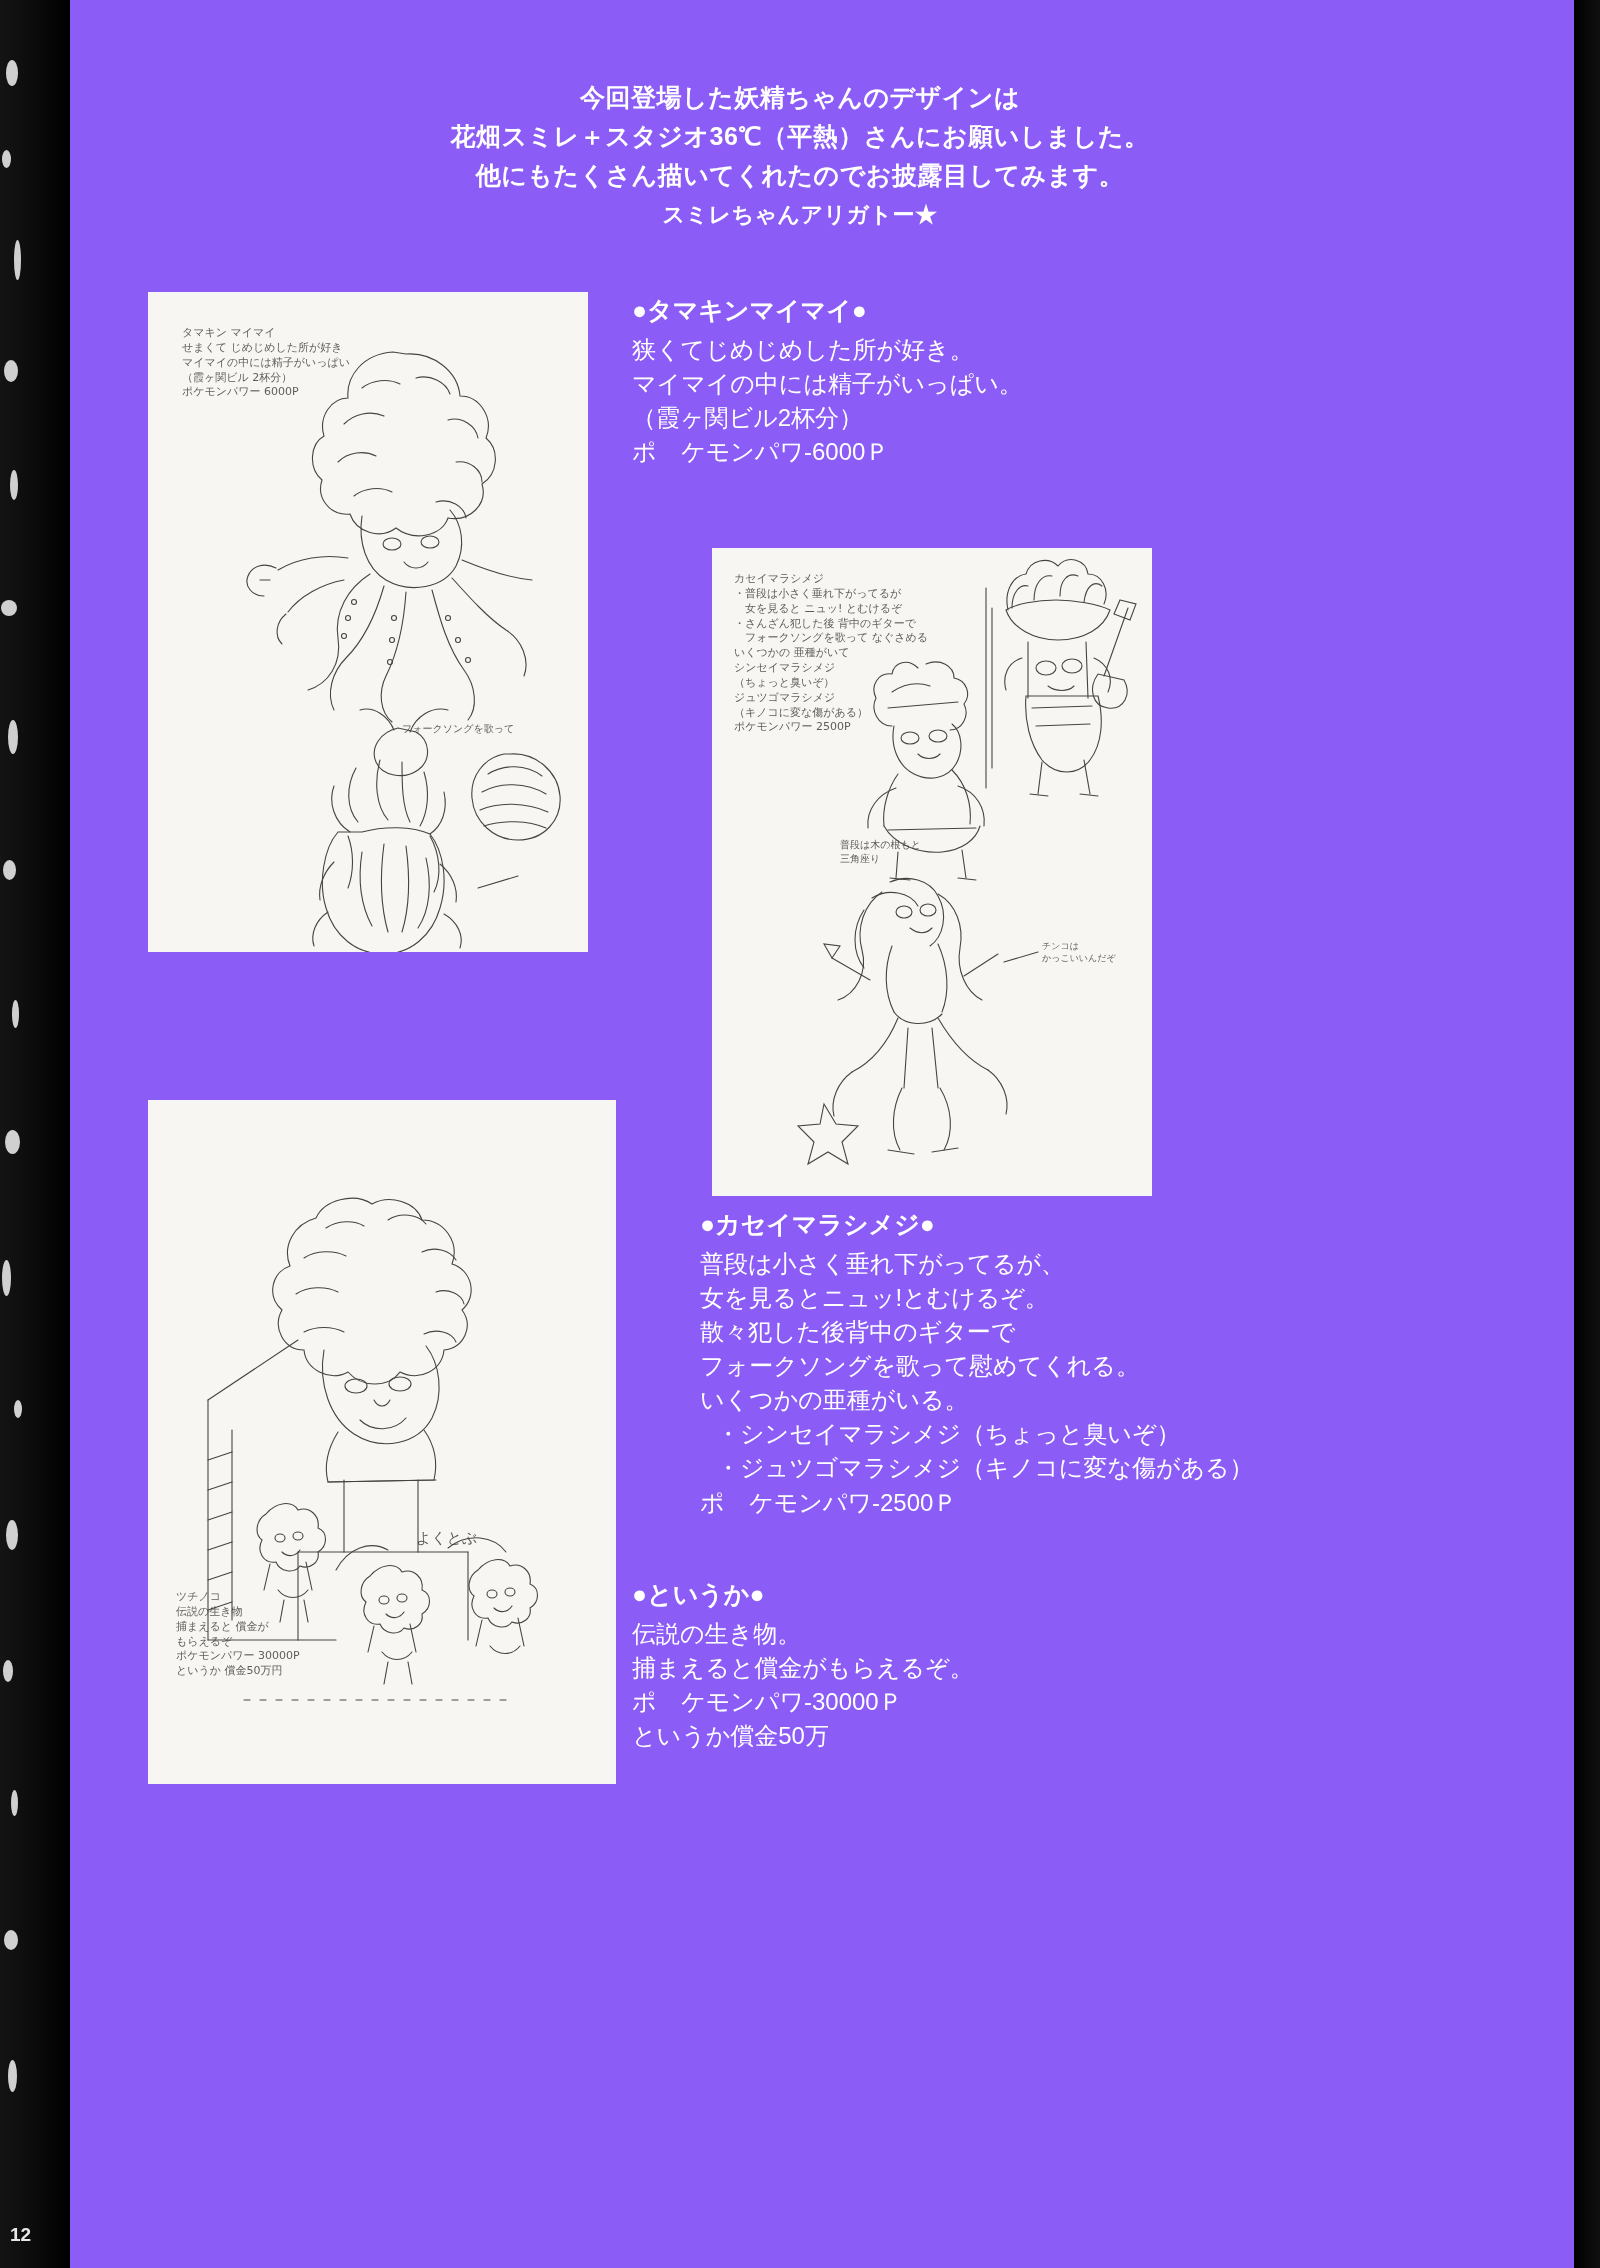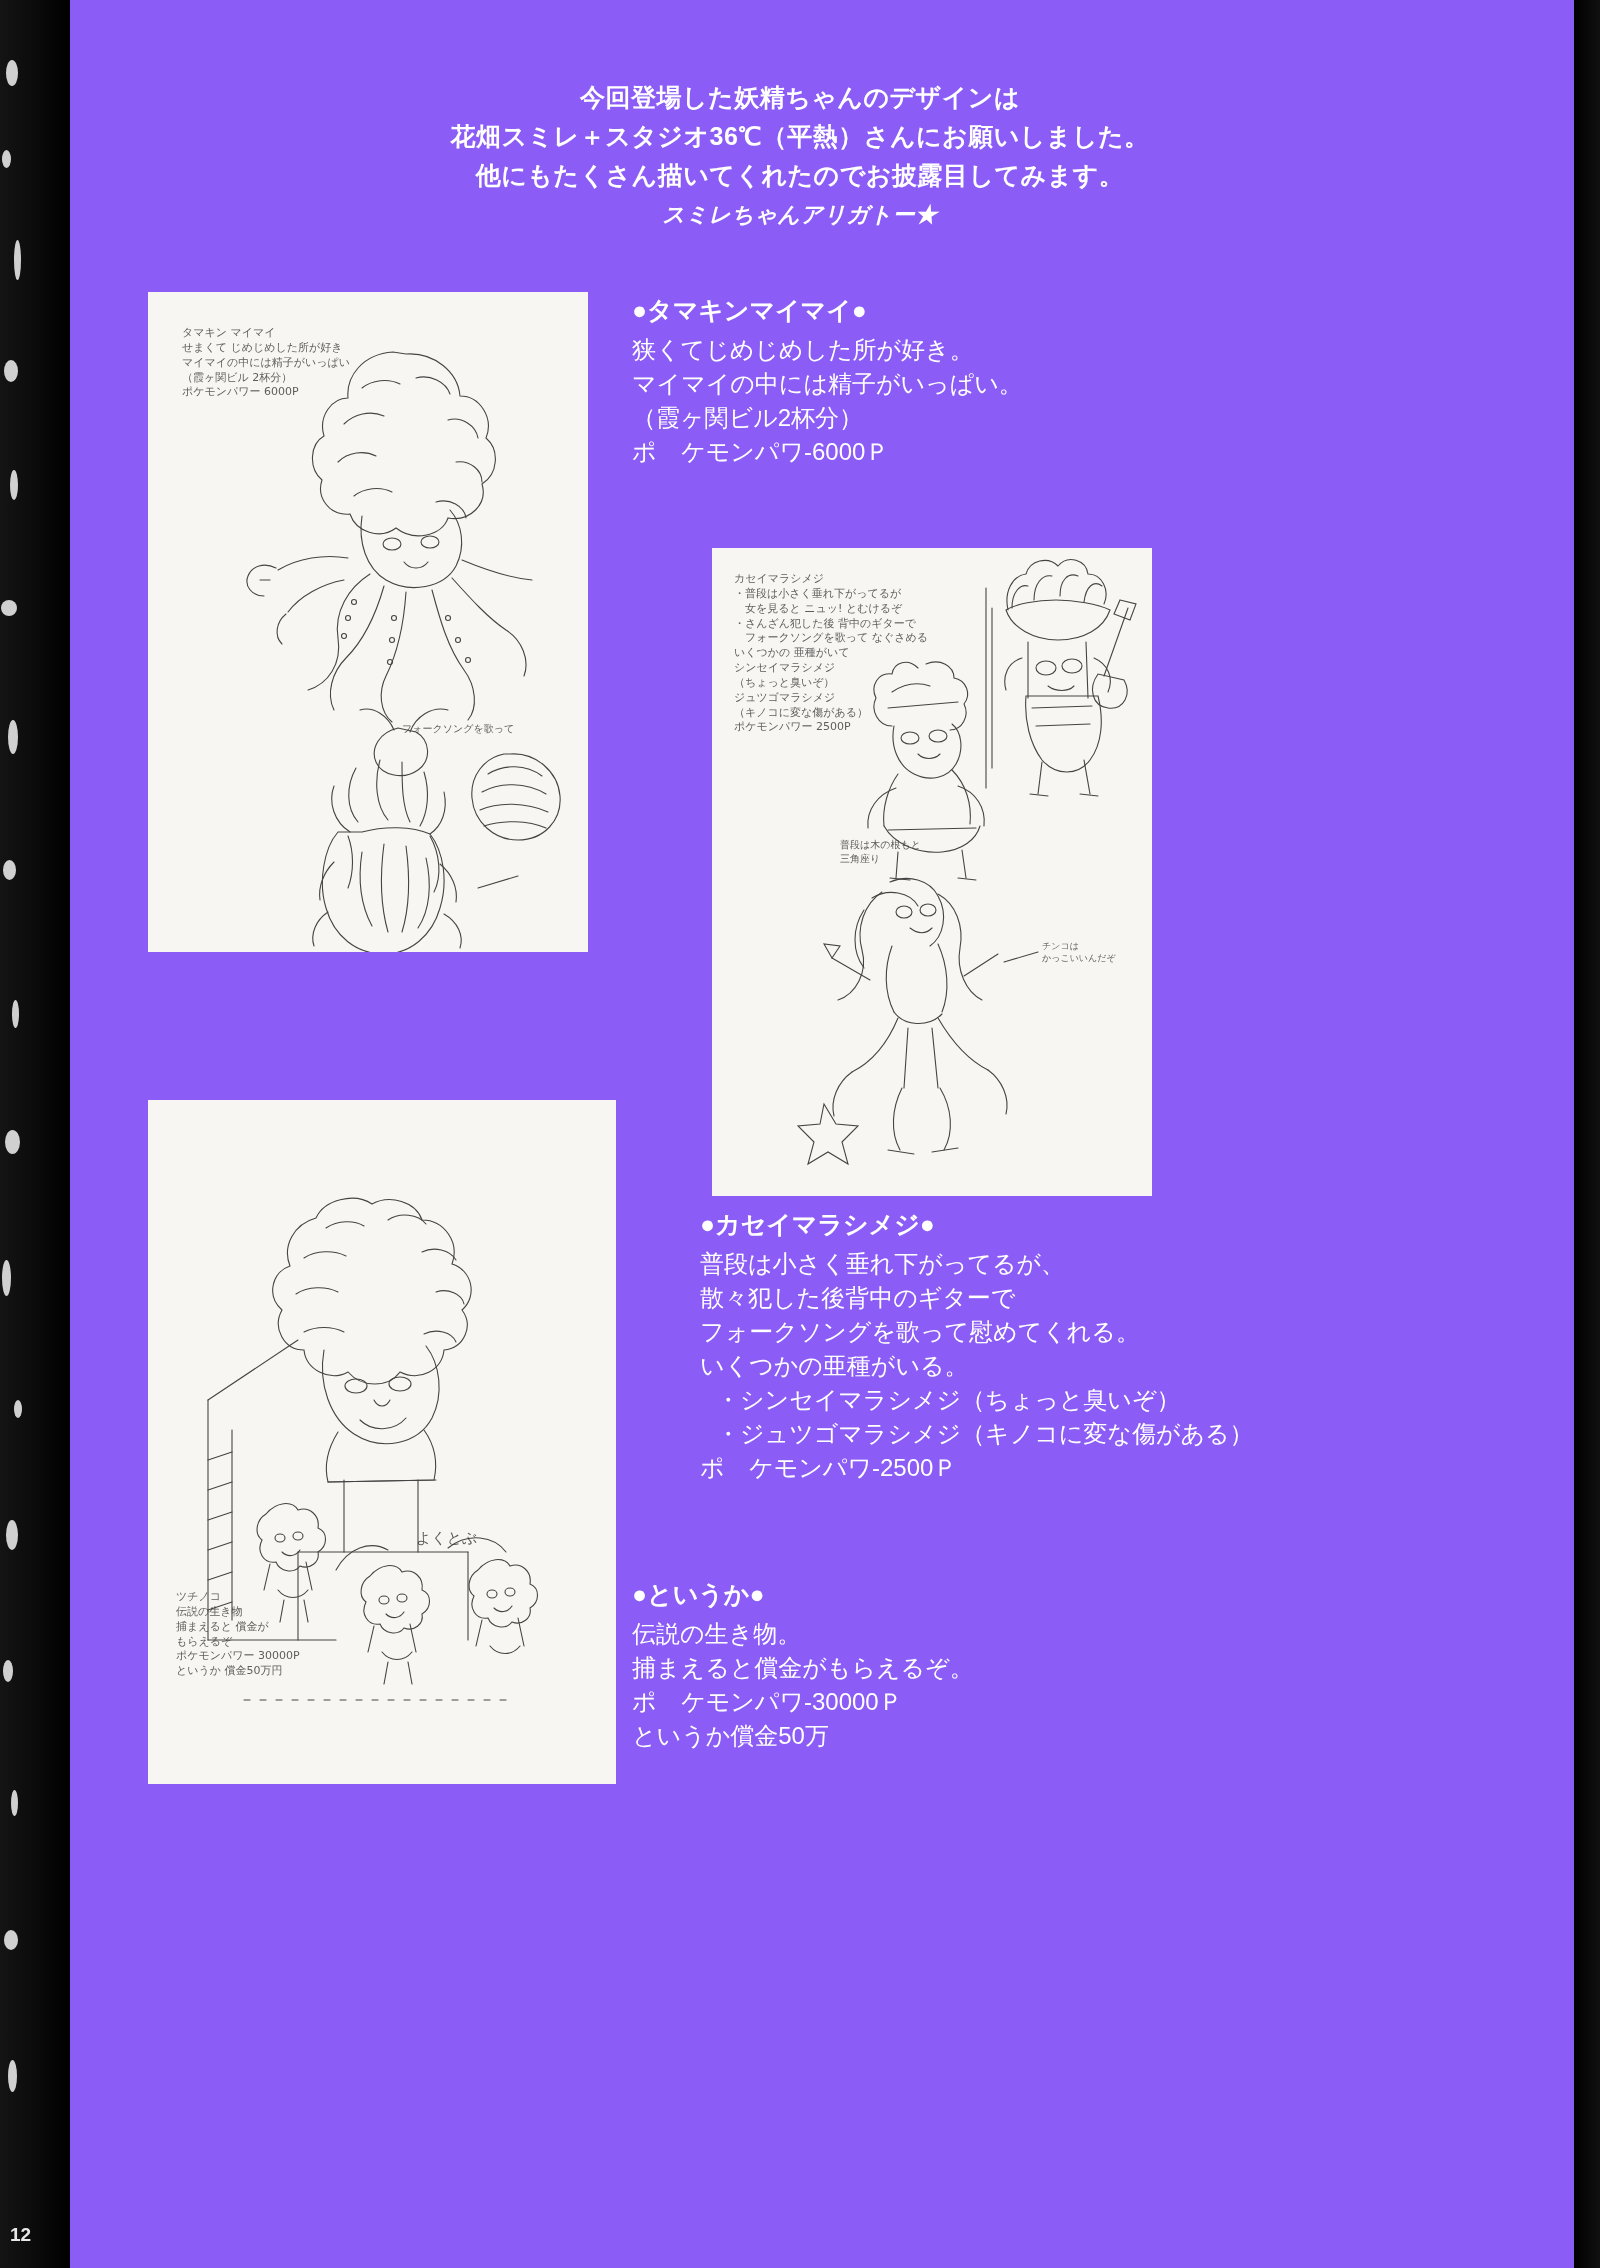--- a/index.html
+++ b/index.html
@@ -55,21 +55,20 @@
     line-height: 1.55;
   }
   .header div {
     font-size: 25px;
     font-weight: bold;
     letter-spacing: 0.5px;
   }
   .header .sig {
     font-size: 22px;
     margin-top: 4px;
-    font-style: italic;
   }
 
   
   .sketch {
     position: absolute;
     background: #f7f6f2;
     overflow: hidden;
   }
   .sketch .handwrite {
     position: absolute;
@@ -429,20 +428,21 @@
     <div class="title">●タマキンマイマイ●</div>
     <div class="line">狭くてじめじめした所が好き。</div>
     <div class="line">マイマイの中には精子がいっぱい。</div>
     <div class="line">（霞ヶ関ビル2杯分）</div>
     <div class="line">ポ゚ケモンパワ-6000Ｐ</div>
   </div>
 
   <div class="caption" style="left:700px; top:1208px; width:680px;">
     <div class="title">●カセイマラシメジ●</div>
     <div class="line">普段は小さく垂れ下がってるが、</div>
+    <div class="line">女を見るとニュッ!とむけるぞ。</div>
     <div class="line">散々犯した後背中のギターで</div>
     <div class="line">フォークソングを歌って慰めてくれる。</div>
     <div class="line">いくつかの亜種がいる。</div>
     <div class="line indent">・シンセイマラシメジ（ちょっと臭いぞ）</div>
     <div class="line indent">・ジュツゴマラシメジ（キノコに変な傷がある）</div>
     <div class="line">ポ゚ケモンパワ-2500Ｐ</div>
   </div>
 
   <div class="caption" style="left:632px; top:1578px; width:560px;">
     <div class="title">●というか●</div>

